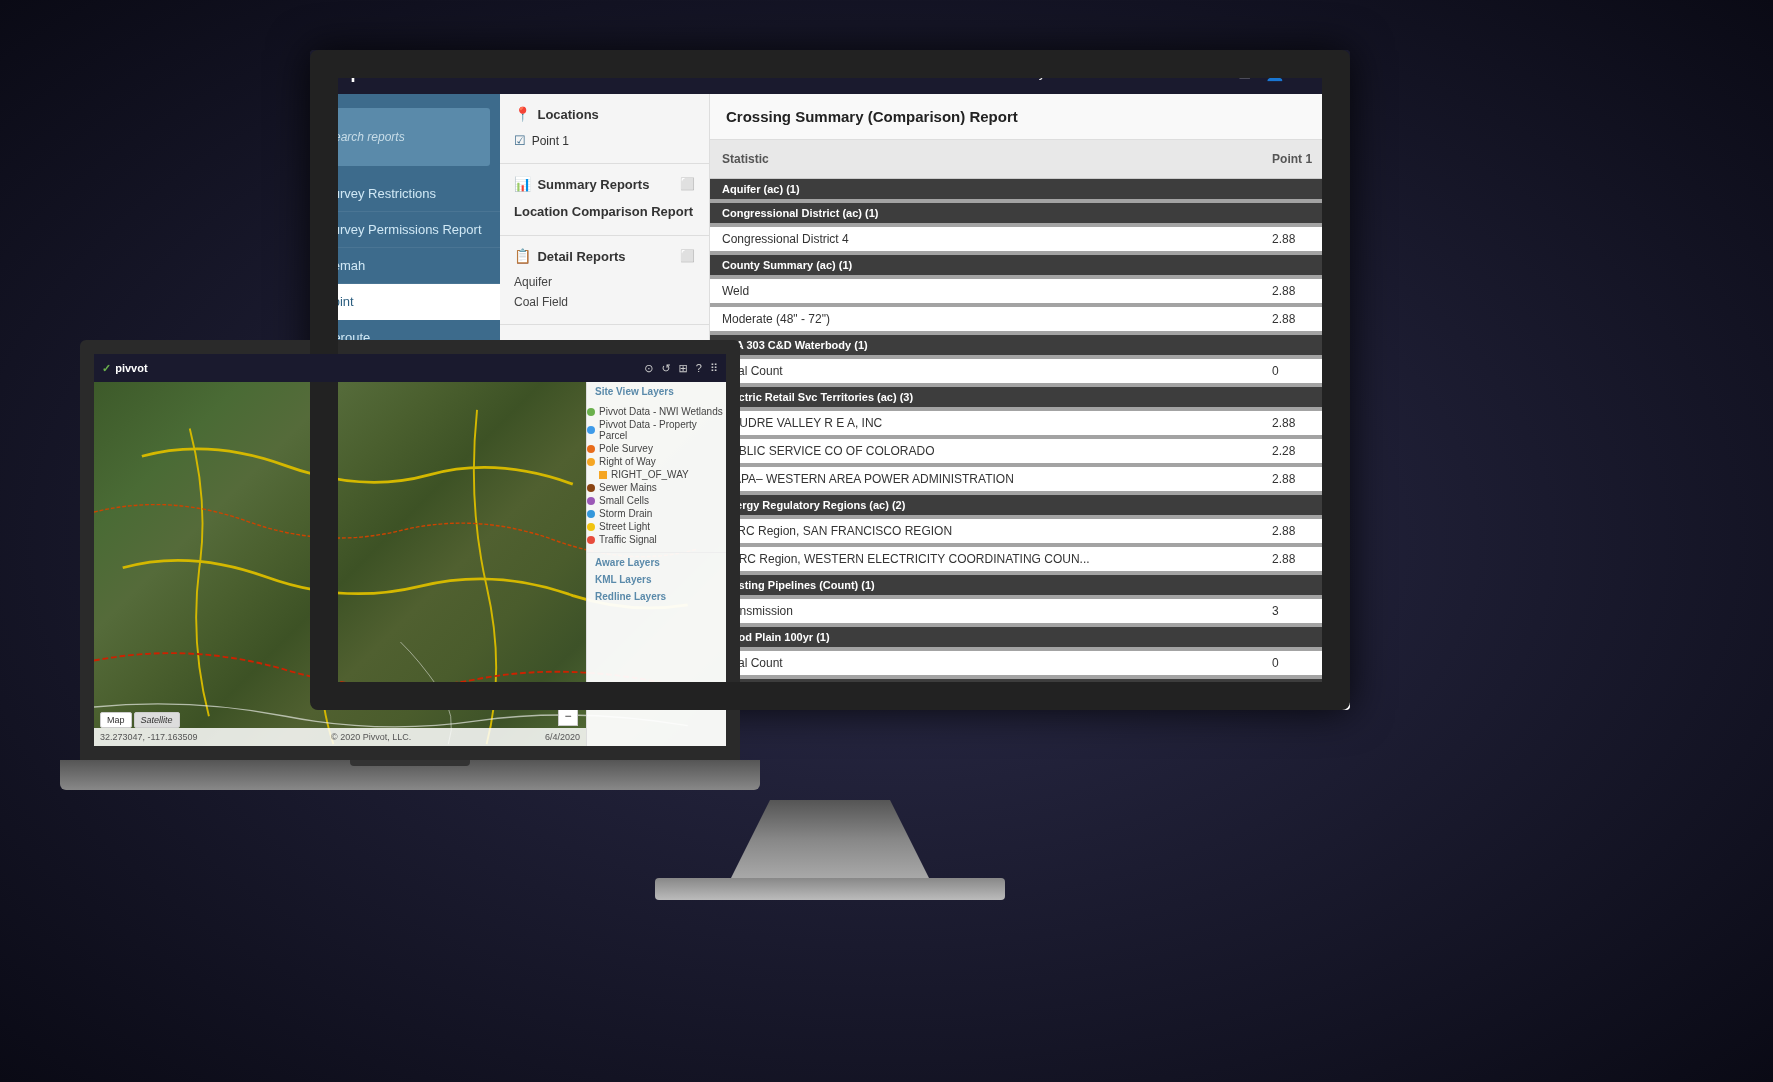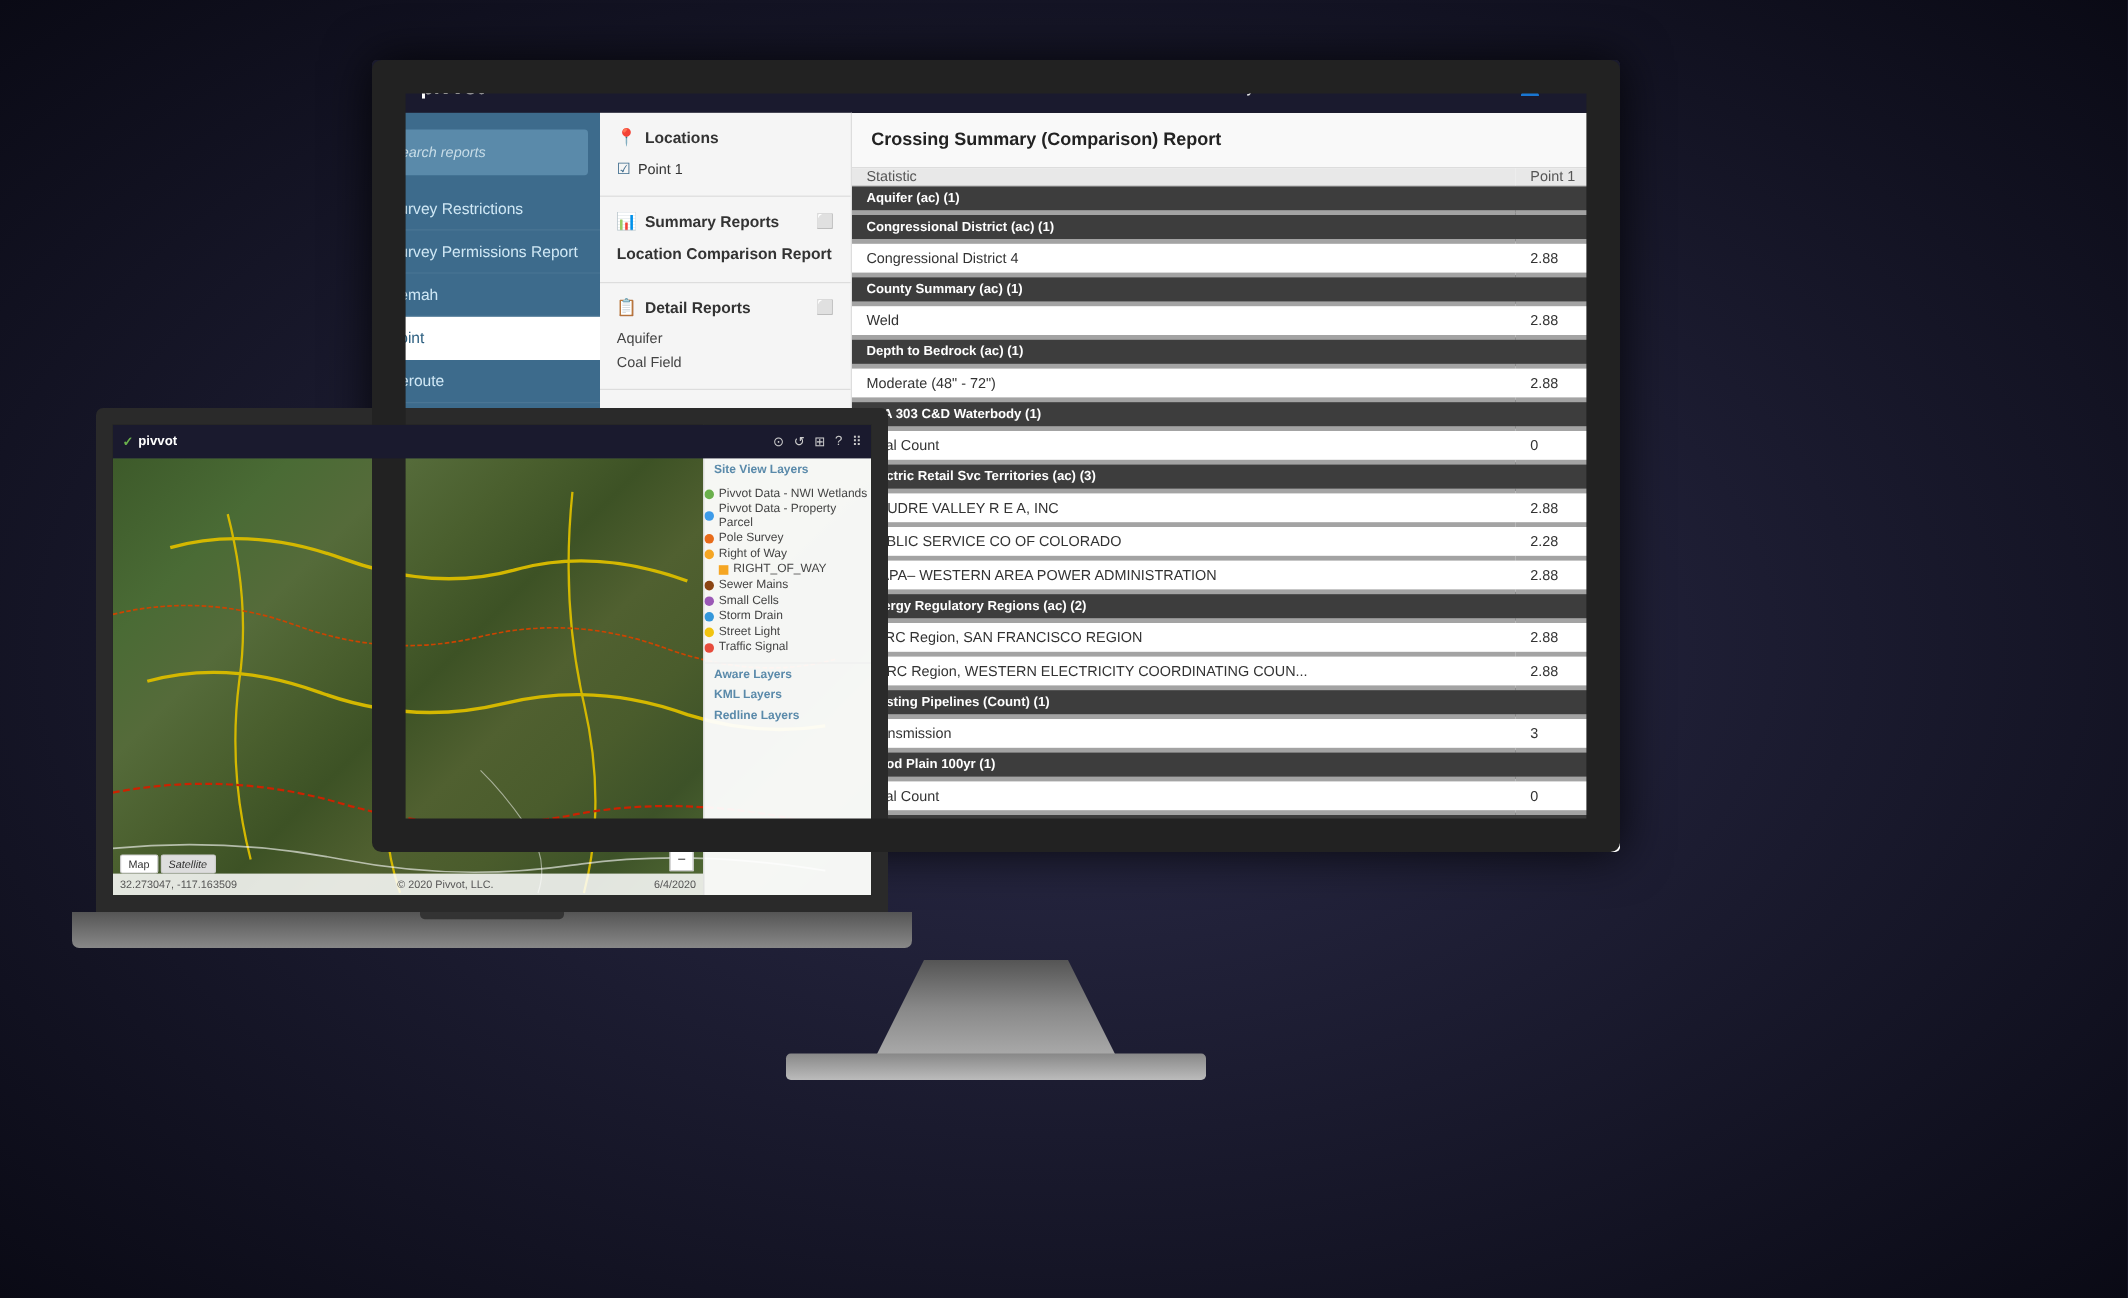--- a/index.html
+++ b/index.html
@@ -115,21 +115,21 @@
       width: 190px;
       background: #3d6b8c;
       display: flex;
       flex-direction: column;
       padding: 8px 0;
     }
     .search-box {
       margin: 6px 10px 10px;
       background: #5a8aaa;
       border-radius: 3px;
-      padding: 12px 8px;
+      padding: 22px 8px;
       color: #c8dde8;
       font-size: 12px;
       font-style: italic;
     }
     .sidebar-item {
       padding: 10px 14px;
       color: #d0e8f5;
       font-size: 13px;
       cursor: pointer;
       border-bottom: 1px solid rgba(255,255,255,0.07);
@@ -210,23 +210,23 @@
       color: #222;
       background: #f9f9f9;
     }
     .report-table {
       width: 100%;
       border-collapse: collapse;
       font-size: 12px;
     }
     .report-table th {
       background: #e8e8e8;
-      padding: 0 12px;
+      padding: 12px 12px;
       text-align: left;
-      font-weight: normal;
+      font-weight: bold;
       color: #555;
       border-bottom: 1px solid #ccc;
     }
     .report-table td {
       padding: 5px 12px;
       border-bottom: 4px solid #a3a3a3;
       color: #333;
     }
     .report-table tr.category-row td {
       background: #3d3d3d;
@@ -538,23 +538,20 @@
                 <td>Congressional District 4</td>
                 <td>2.88</td>
               </tr>
               <tr class="category-row">
                 <td colspan="2">County Summary (ac) (1)</td>
               </tr>
               <tr>
                 <td>Weld</td>
                 <td>2.88</td>
               </tr>
-              <tr class="category-row">
-                <td colspan="2">Depth to Bedrock (ac) (1)</td>
-              </tr>
               <tr>
                 <td>Moderate (48" - 72")</td>
                 <td>2.88</td>
               </tr>
               <tr class="category-row">
                 <td colspan="2">EPA 303 C&amp;D Waterbody (1)</td>
               </tr>
               <tr>
                 <td>Total Count</td>
                 <td>0</td>

